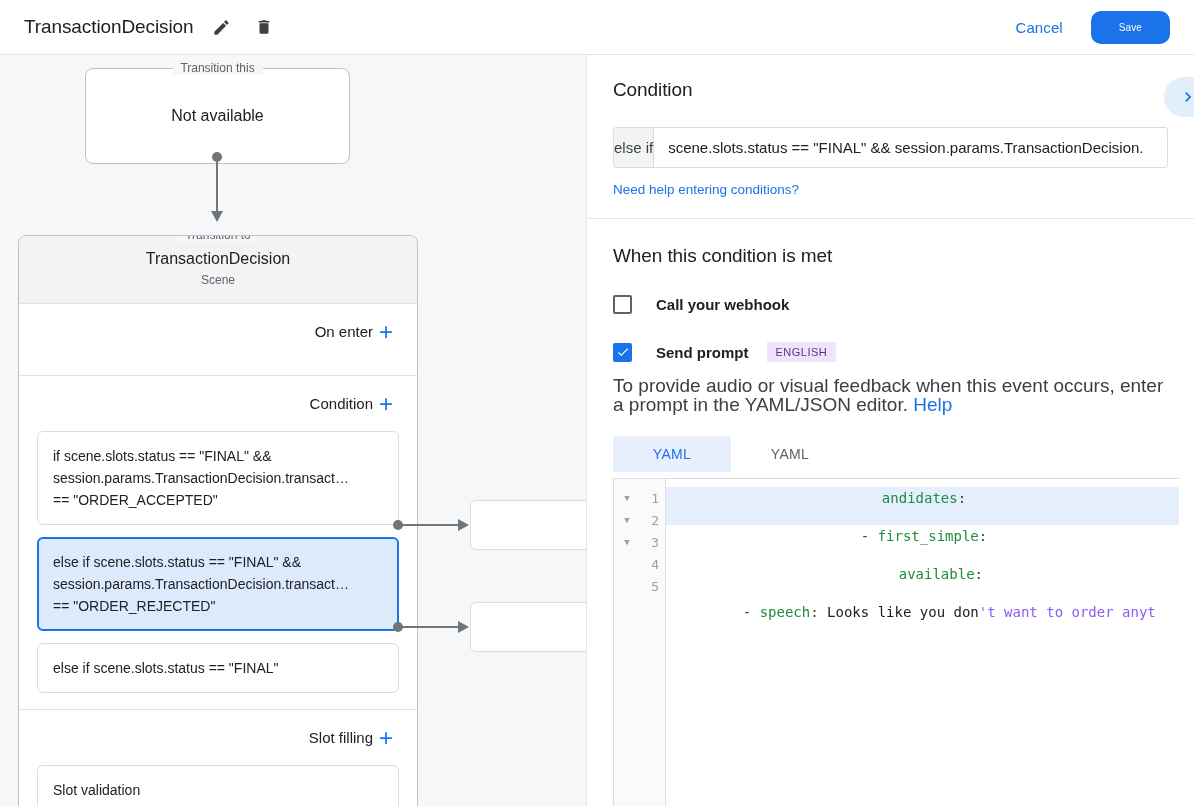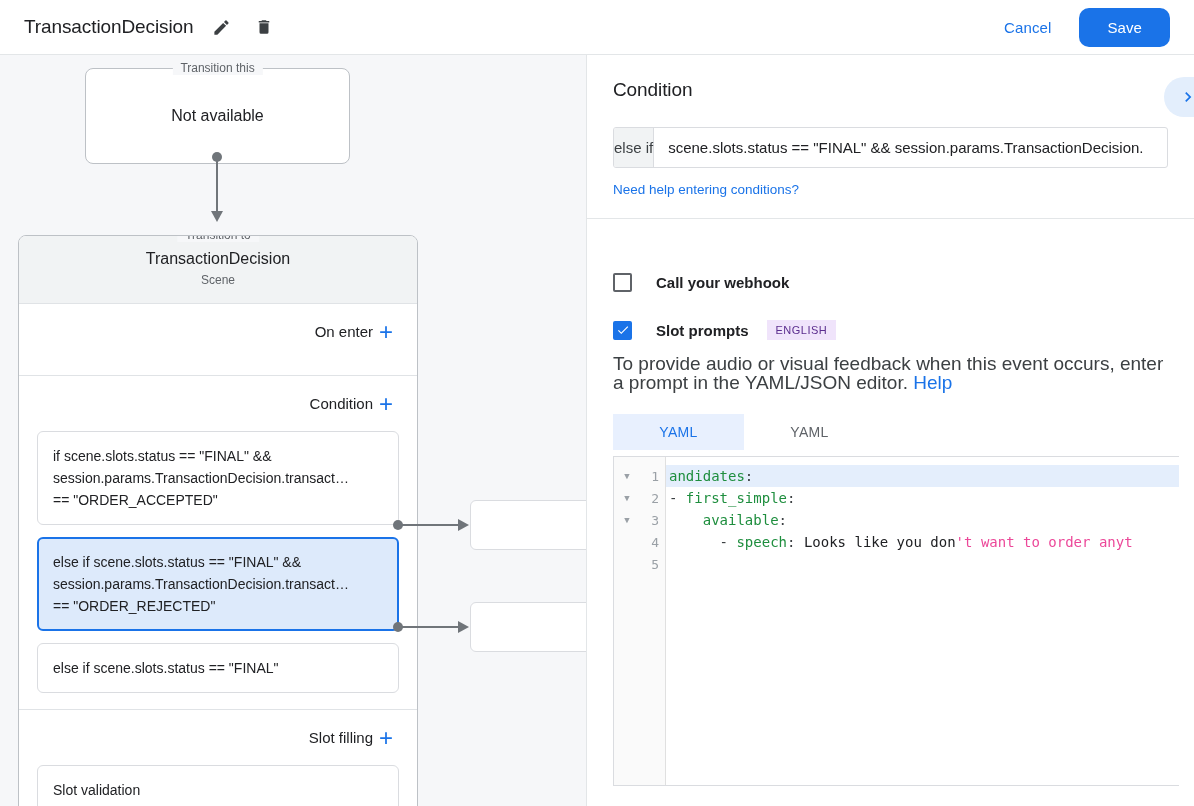--- a/index.html
+++ b/index.html
@@ -27,21 +27,21 @@
   }
   .icon-btn svg { display: block; }
   .topbar-spacer { flex: 1; }
   .cancel-btn {
     background: transparent; border: none; color: #1a73e8;
     font-size: 15px; font-family: inherit; cursor: pointer;
     padding: 8px 14px; border-radius: 4px; letter-spacing: .1px;
   }
   .save-btn {
     background: #1a73e8; color: #fff; border: none;
-    font-size: 15px; font-family: inherit; cursor: pointer;
+    font-size: 10px; font-family: inherit; cursor: pointer;
     padding: 11px 28px; border-radius: 10px; margin-left: 14px;
     letter-spacing: .1px;
   }
 
   
   .canvas {
     position: absolute; left: 0; top: 55px; width: 586px; height: 751px;
     background: #f6f7f9; overflow: hidden;
   }
   .fieldset {
@@ -167,21 +167,21 @@
     font-size: 11px; letter-spacing: .5px; padding: 4px 9px; border-radius: 0;
   }
   .hint {
     font-size: 19px; color: #3c4043; line-height: 19px; margin-top: 14px;
     max-width: 560px;
   }
   .hint a { color: #1a73e8; text-decoration: none; cursor: pointer; }
 
   .tabs { display: flex; margin-top: 22px; }
   .tab {
-    padding: 10px 0; width: 131px; text-align: center;
+    padding: 10px 0; width: 118px; text-align: center;
     font-size: 14px; color: #5f6368; cursor: pointer; background: transparent;
     border: none; font-family: inherit; letter-spacing: .3px;
   }
   .tab.active { color: #1a73e8; background: #e8f0fe; }
 
   .editor {
     margin-top: 6px; border: 1px solid #dadce0; border-right: none;
     height: 330px; display: flex; font-family: "DejaVu Sans Mono", monospace;
     font-size: 14px; background: #fff; width: 566px; overflow: hidden;
   }
@@ -190,27 +190,27 @@
     padding-top: 8px;
   }
   .gline {
     height: 22px; display: flex; align-items: center;
     color: #9aa0a6; font-size: 13px;
   }
   .fold { width: 26px; text-align: center; font-size: 9px; color: #9aa0a6; }
   .lnum { flex: 1; text-align: right; padding-right: 6px; }
   .code { flex: 1; padding-top: 8px; overflow: hidden; position: relative; }
   .cline {
-    height: 22px; line-height: 22px; white-space: pre;
-    color: #202124; padding-left: 3px;
+    height: 38px; line-height: 22px; white-space: pre;
+    color: #202124; padding-left: 3px; text-align: center;
   }
   .cline.hl { background: #e4eefc; }
   .k { color: #1e8e3e; }
   .p { color: #3c4043; }
-  .s { color: #ec4899; }
+  .s { color: #8b5cf6; }
 </style>
 </head>
 <body>
 
 <div class="app">
 
   <div class="topbar">
     <div class="topbar-title">TransactionDecision</div>
     <button class="icon-btn">
       <svg width="19" height="19" viewBox="0 0 24 24" fill="#3c4043">
@@ -304,33 +304,34 @@
       </button>
 
       <div class="cond-input-row">
         <div class="cond-prefix">else if</div>
         <div class="cond-value" placeholder="Enter a condition">scene.slots.status == "FINAL" &amp;&amp; session.params.TransactionDecision.</div>
       </div>
       <a class="help-link">Need help entering conditions?</a>
     </div>
 
     <div class="panel-sec-2">
+      <div class="panel-h2">When this condition is met</div>
 
       <div class="check-row">
         <div class="cbox"></div>
         <div class="check-label bold">Call your webhook</div>
       </div>
 
       <div class="check-row">
         <div class="cbox checked">
           <svg width="14" height="14" viewBox="0 0 24 24" fill="#ffffff">
             <path d="M9 16.17L4.83 12l-1.42 1.41L9 19 21 7l-1.41-1.41z"></path>
           </svg>
         </div>
-        <div class="check-label bold">Slot prompts</div>
+        <div class="check-label bold">Send prompt</div>
         <div class="lang-badge">ENGLISH</div>
       </div>
 
       <div class="hint">
         <span>To provide audio or visual feedback when this event occurs, enter a prompt in the YAML/JSON editor. </span><a>Help</a>
       </div>
 
       <div class="tabs">
         <button class="tab active">YAML</button>
         <button class="tab">YAML</button>

